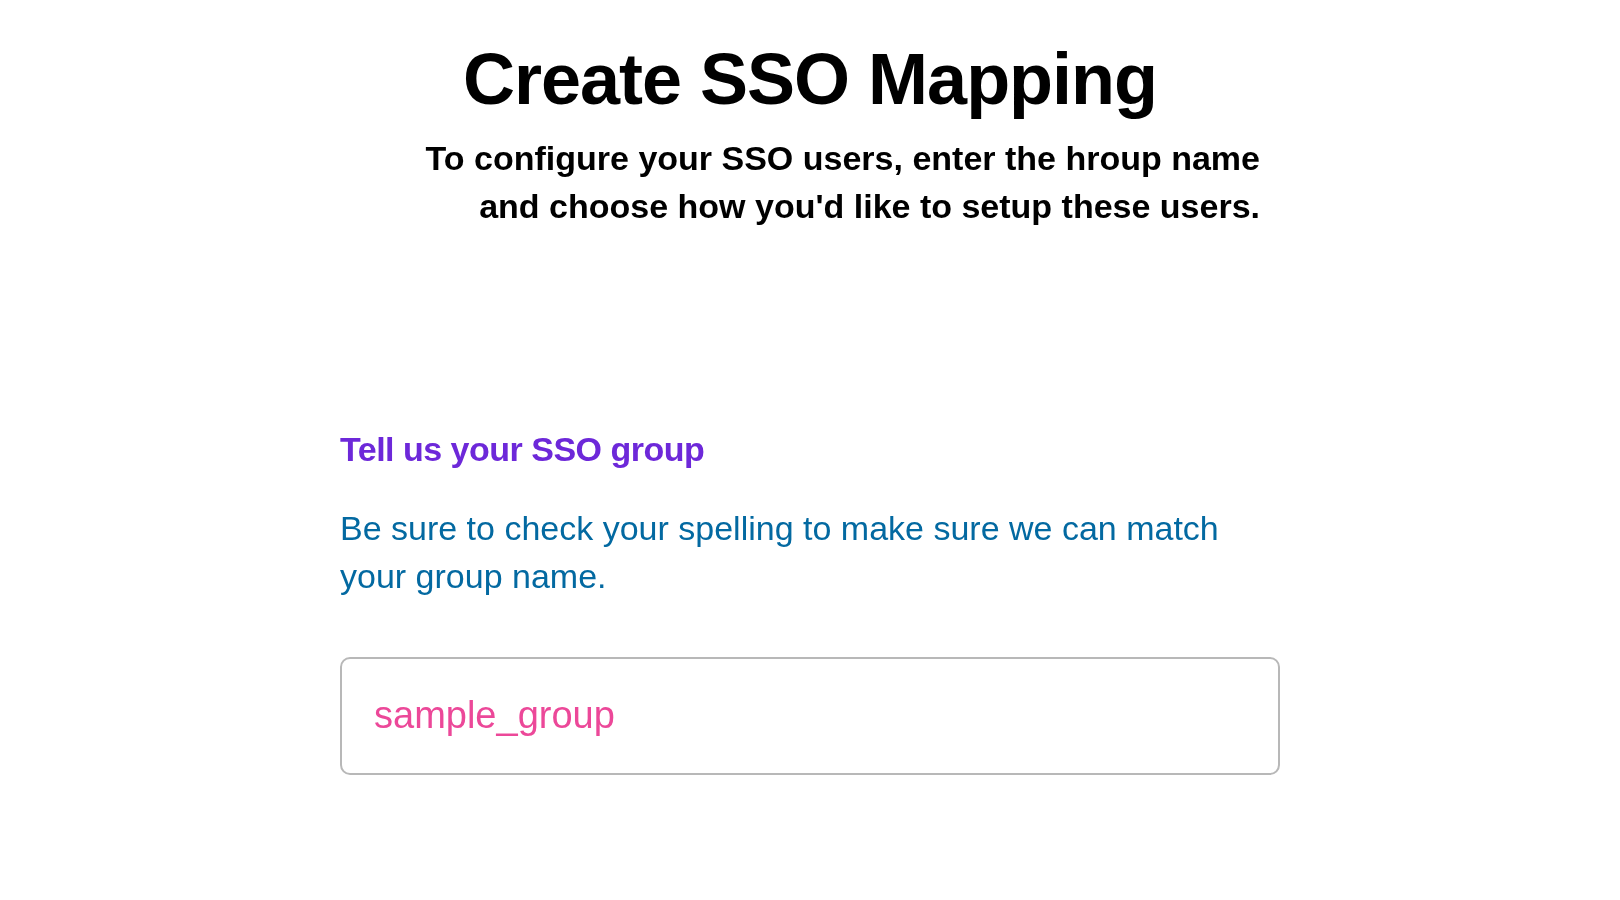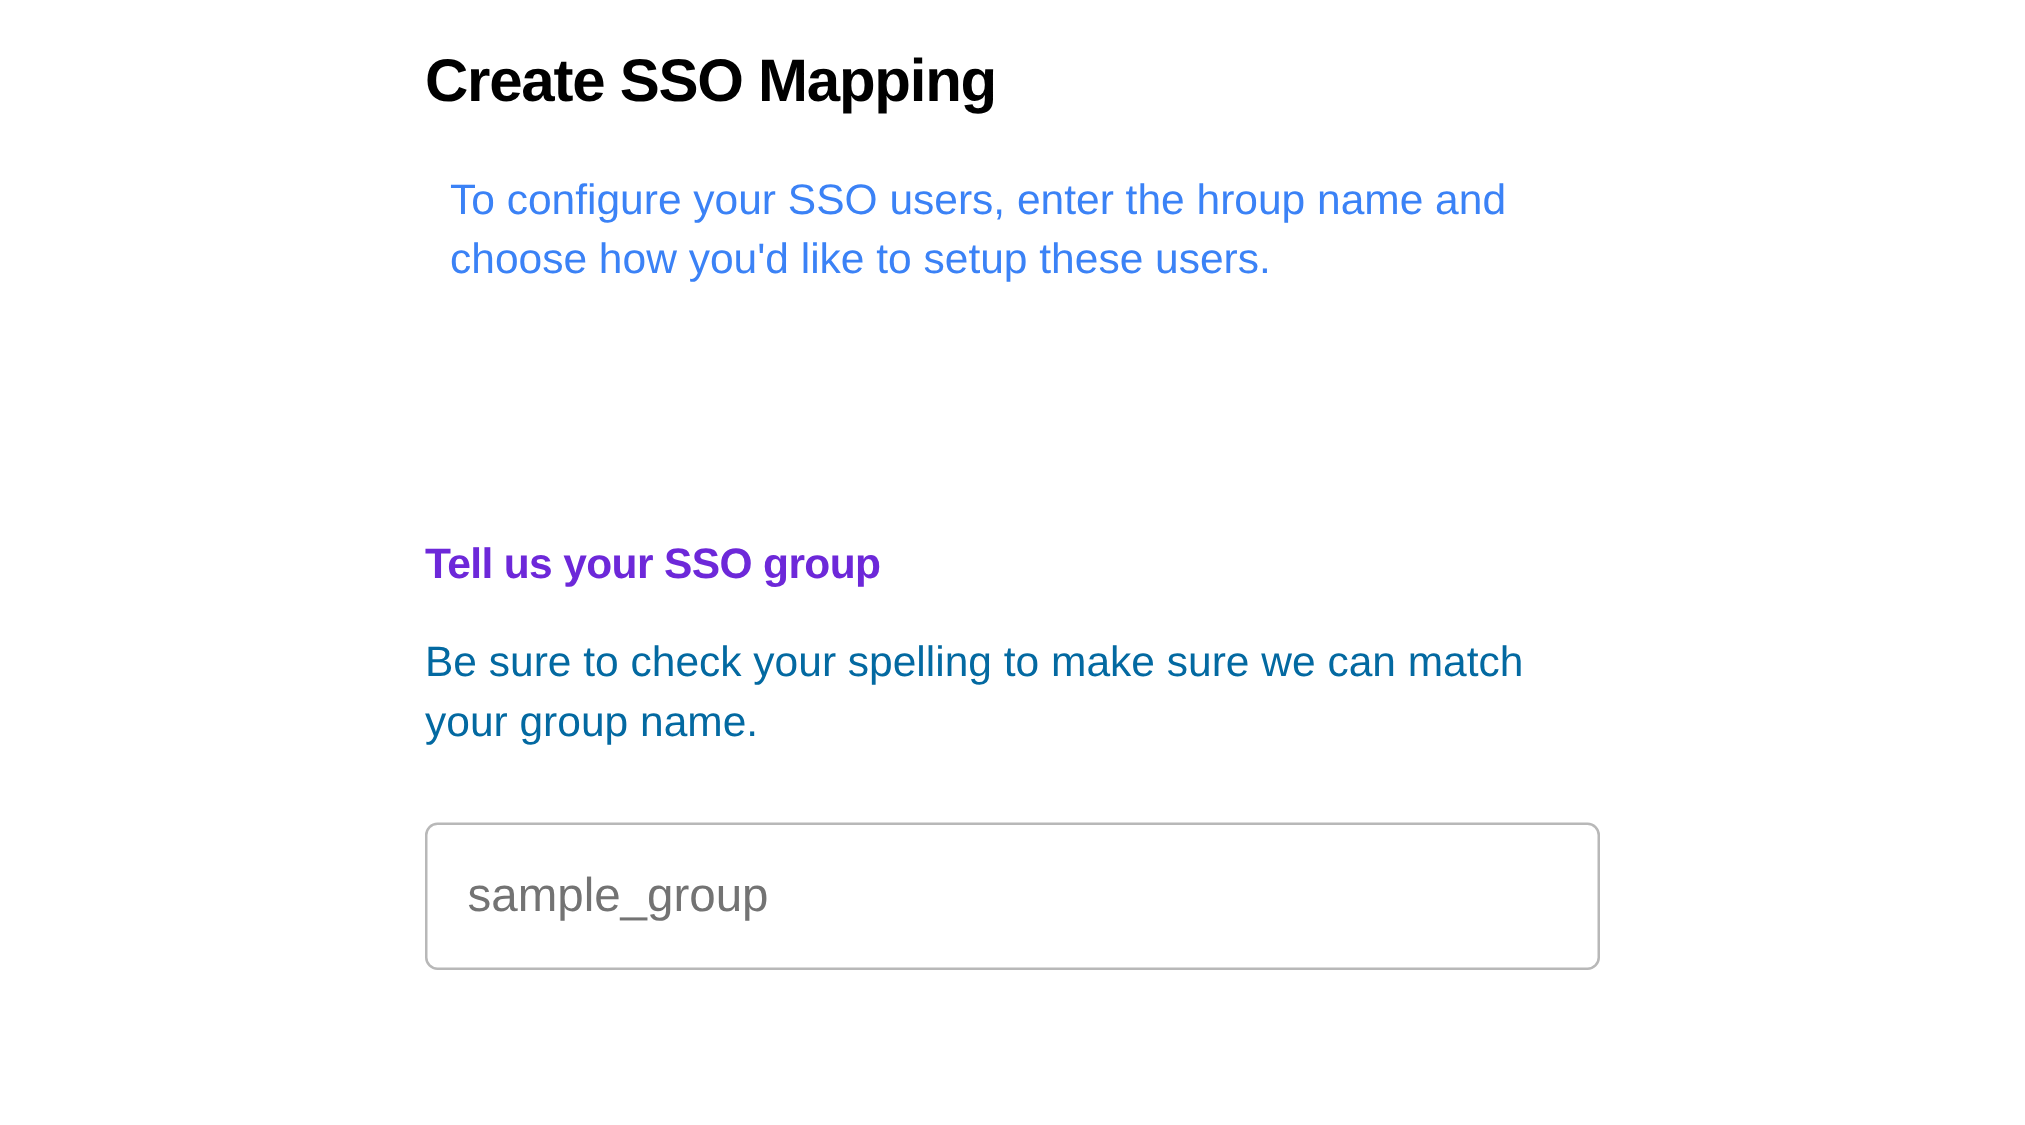--- a/index.html
+++ b/index.html
@@ -12,33 +12,33 @@
       background: #ffffff;
       width: 1620px;
       height: 900px;
       padding-top: 40px;
     }
     .container {
       width: 940px;
       margin: 0 auto;
     }
     .page-title {
-      font-size: 48px;
+      font-size: 72px;
       font-weight: 800;
       color: #000000;
-      text-align: left;
+      text-align: center;
       letter-spacing: -1px;
       line-height: 1.1;
-      margin-bottom: 44px;
+      margin-bottom: 16px;
     }
     .page-subtitle {
       font-size: 34px;
-      font-weight: 400;
-      color: #3b82f6;
-      text-align: left;
+      font-weight: 700;
+      color: #000000;
+      text-align: right;
       line-height: 1.4;
       margin-bottom: 200px;
       padding: 0 20px;
     }
     .section-title {
       font-size: 34px;
       font-weight: 800;
       color: #6d28d9;
       text-align: left;
       margin-bottom: 36px;
@@ -52,21 +52,21 @@
       line-height: 1.4;
       margin-bottom: 56px;
     }
     .group-input {
       width: 100%;
       height: 118px;
       border: 2px solid #b8b8b8;
       border-radius: 10px;
       font-size: 38px;
       font-weight: 400;
-      color: #737373;
+      color: #ec4899;
       padding: 0 32px;
       outline: none;
       font-family: inherit;
       background: #ffffff;
     }
     .group-input::placeholder {
       color: #a0a0a0;
     }
   </style>
 </head>

